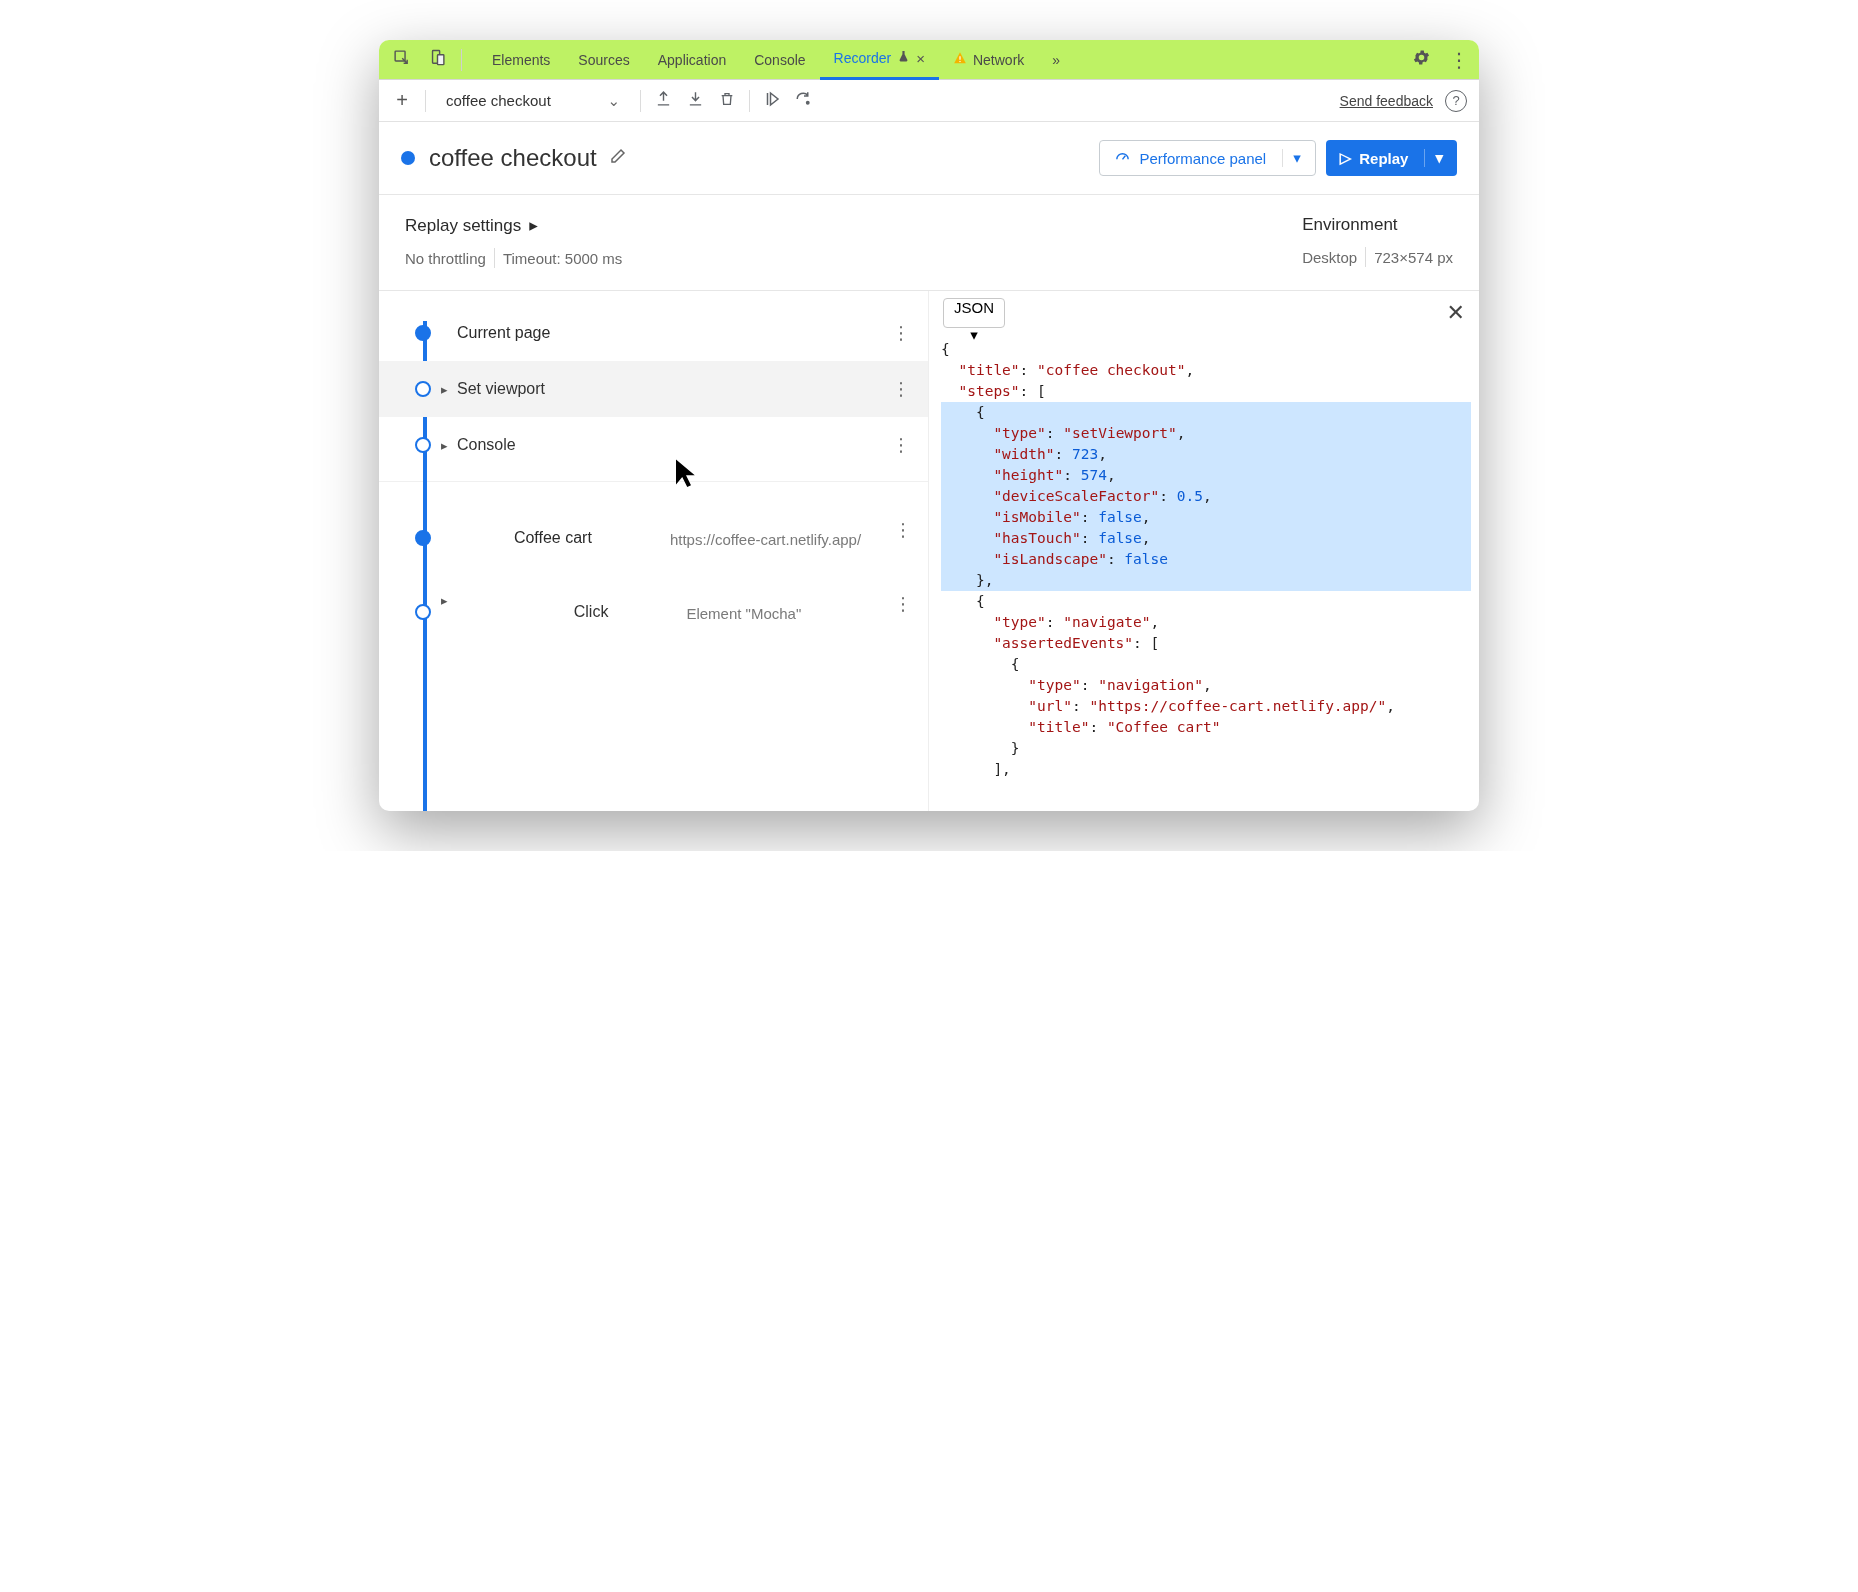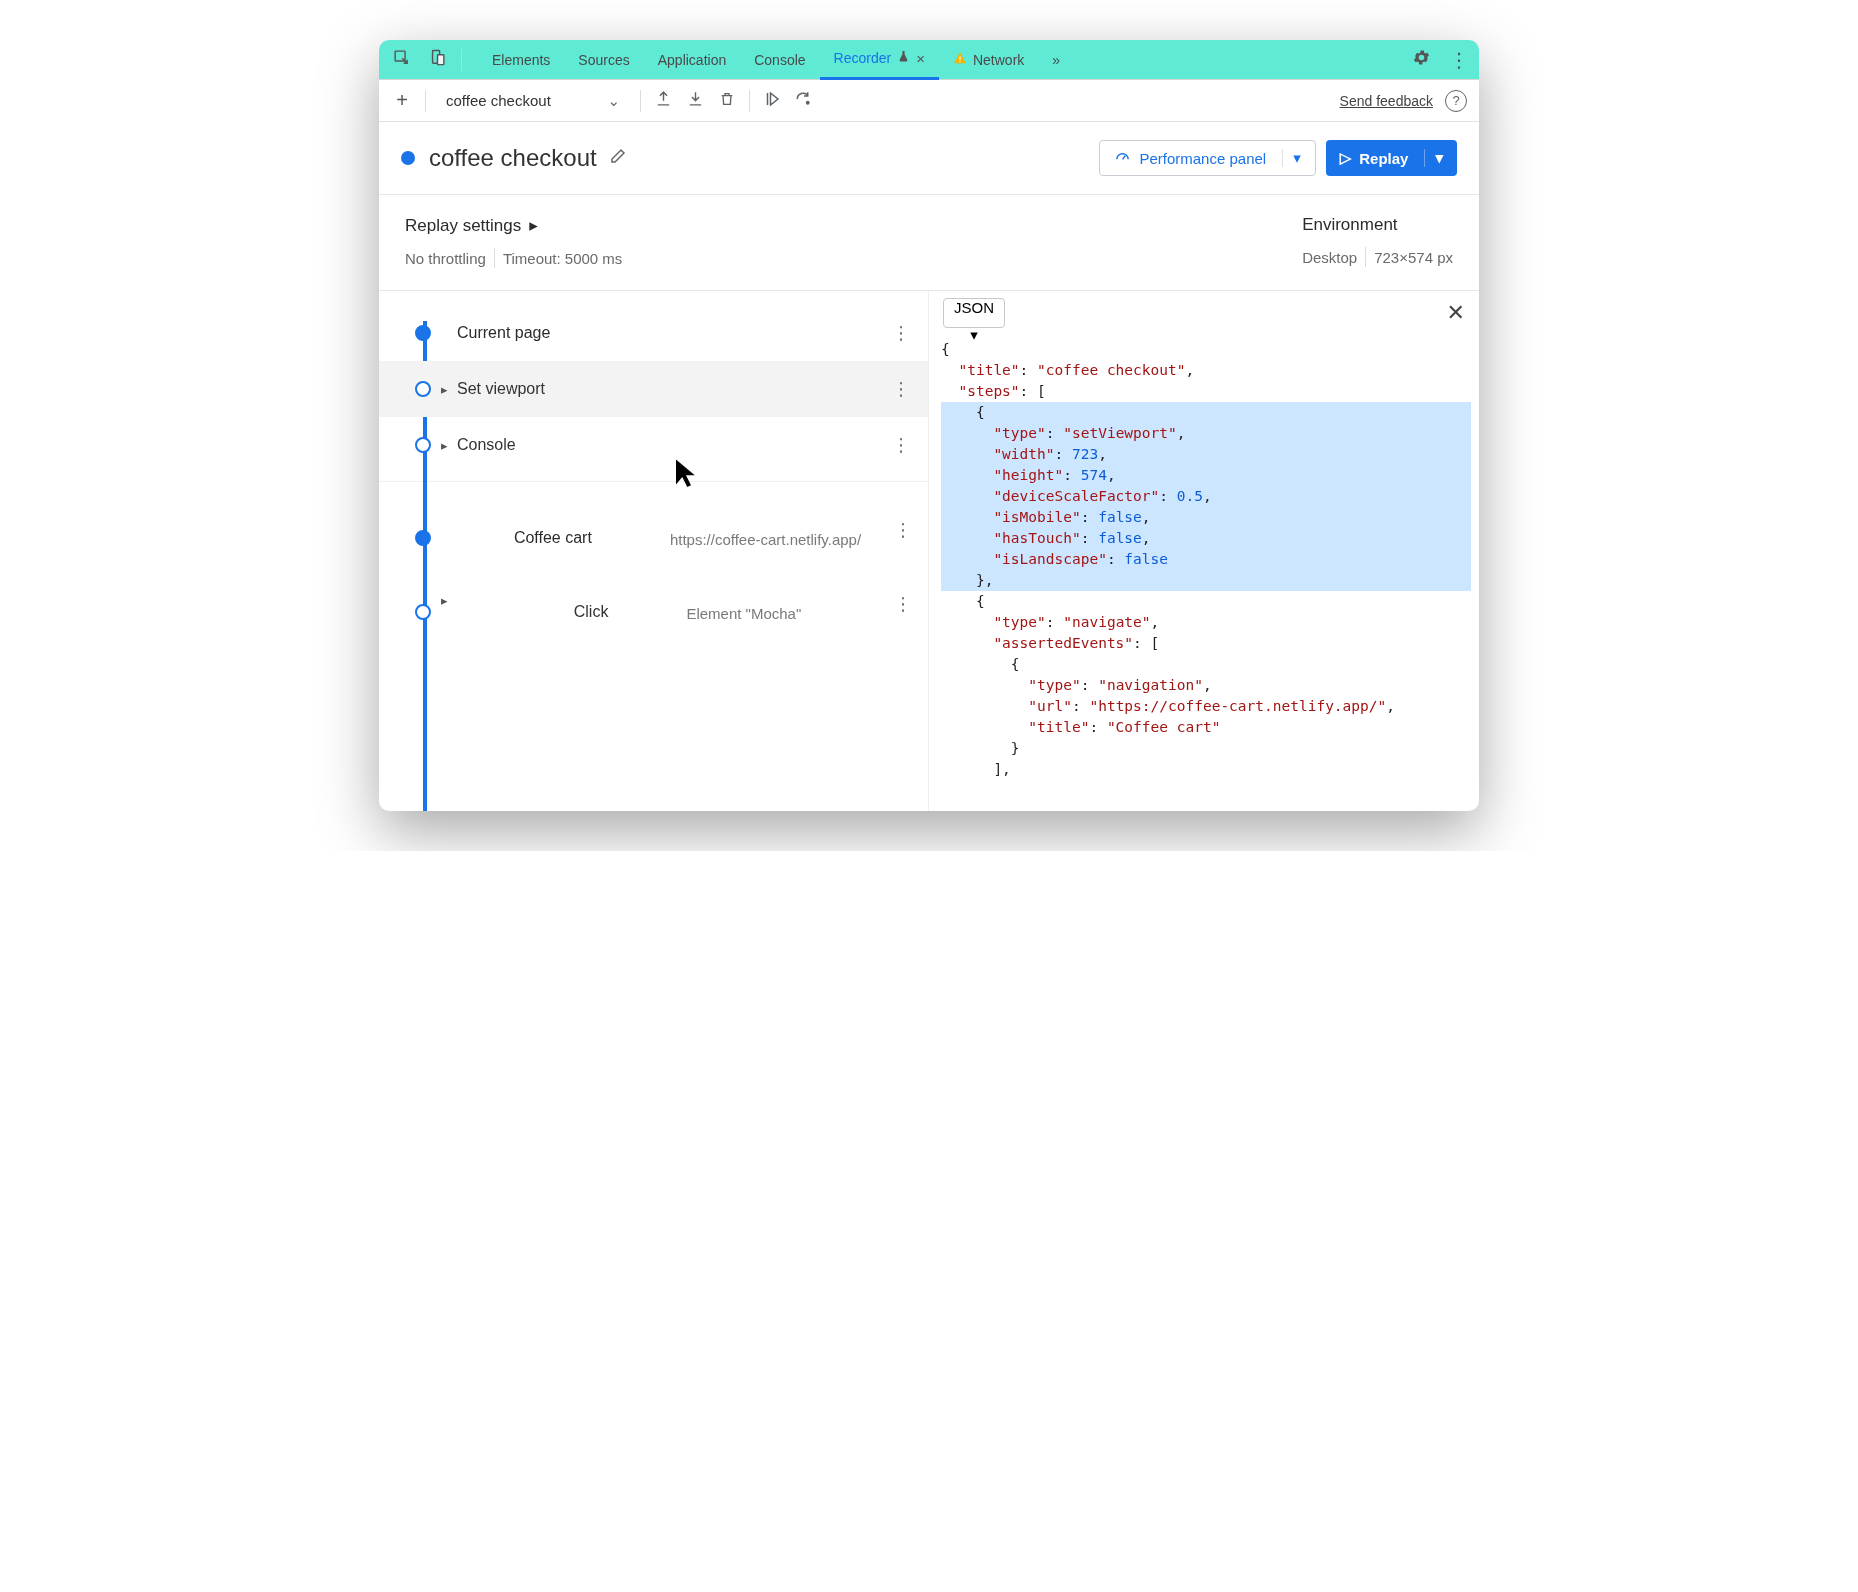--- a/index.html
+++ b/index.html
@@ -34,21 +34,21 @@
   .dot.yellow { background:#febc2e; }
   .dot.green { background:#28c840; }
   .titlebar .title {
     position: absolute; left: 0; right: 0;
     text-align: center; font-weight: 600; font-size: 14px; color:#5b5650;
   }
 
   
   .tabrow {
     height: 40px;
-    background: #5eead4;
+    background: #bef264;
     border-bottom: 1px solid #d6d6d6;
     display: flex;
     align-items: center;
     padding: 0 10px;
   }
   .tabrow-left { display:flex; align-items:center; gap:12px; color:#555; }
   .tabrow-left .ico { width:24px; text-align:center; }
   .tabdivider { width:1px; height:22px; background:#cfcfcf; margin:0 6px 0 0; }
   .tabs { display:flex; align-items:center; margin-left:10px; }
   .tab { padding:0 14px; height:40px; display:flex; align-items:center;

